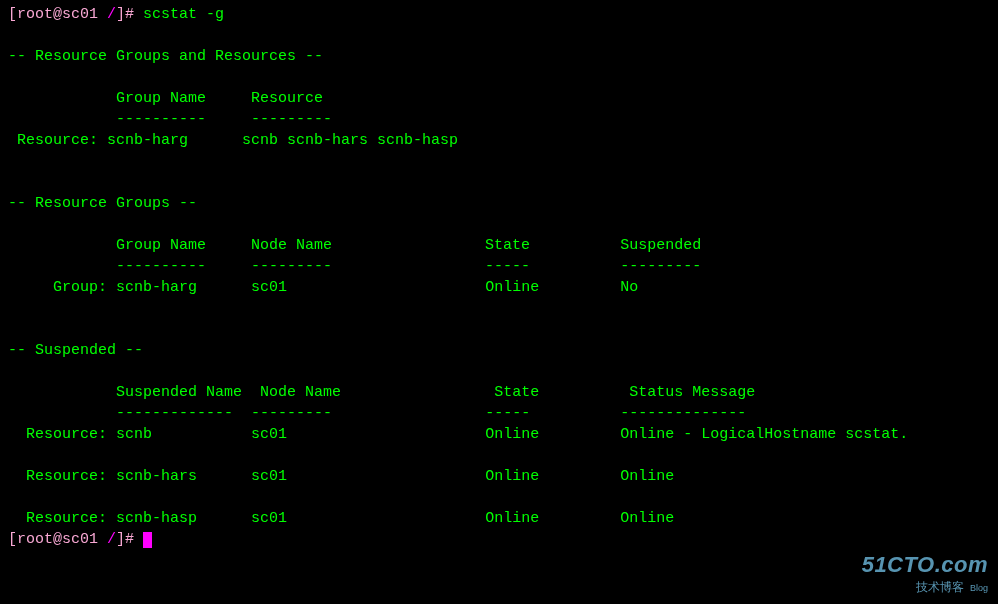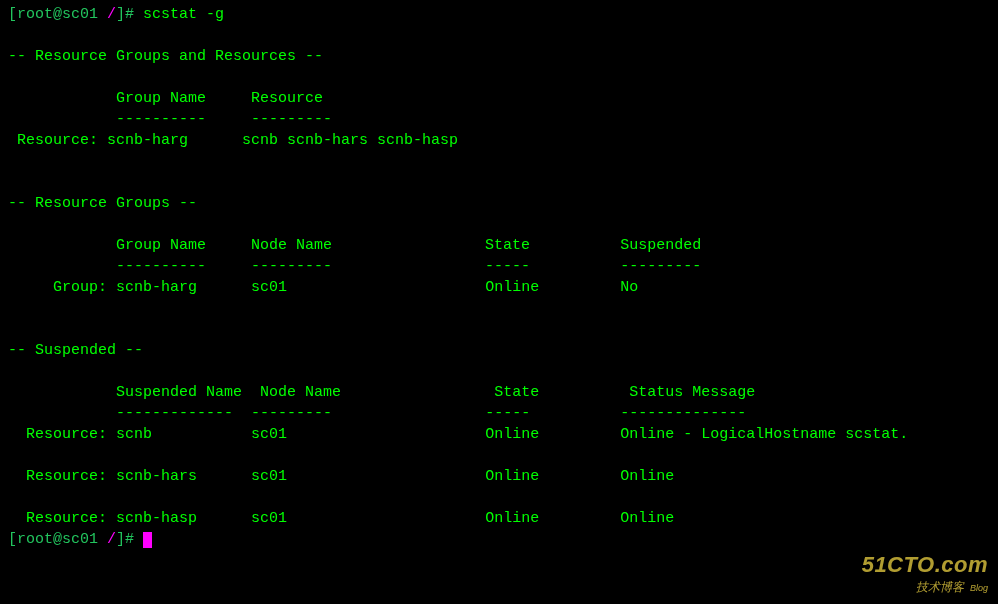--- a/index.html
+++ b/index.html
@@ -17,52 +17,51 @@
       width: 998px;
       height: 604px;
       overflow: hidden;
       position: relative;
     }
     .terminal {
       white-space: pre;
       padding: 4px 8px;
     }
     .prompt-user {
-      color: #22c55e;
+      color: #f9a8d4;
     }
     .prompt-path {
       color: #ff00ff;
     }
     .cursor {
       background: #ff00ff;
       color: #ff00ff;
       display: inline-block;
       width: 9px;
       height: 16px;
       vertical-align: text-bottom;
     }
     .watermark {
       position: absolute;
       bottom: 8px;
       right: 10px;
-      color: #fde047;
+      color: #7dd3fc;
       font-family: Arial, sans-serif;
       text-align: right;
       opacity: 0.7;
     }
     .watermark .line1 {
       font-size: 22px;
       font-weight: bold;
       font-style: italic;
       letter-spacing: 0.5px;
     }
     .watermark .line2 {
       font-size: 12px;
       margin-top: -2px;
-      font-style: italic;
     }
     .watermark .blog {
       font-size: 9px;
       margin-left: 6px;
     }
   </style>
 </head>
 <body>
 
 <div class="terminal"><span class="prompt-user">[root@sc01 </span><span class="prompt-path">/</span><span class="prompt-user">]# </span><span>scstat -g</span>

